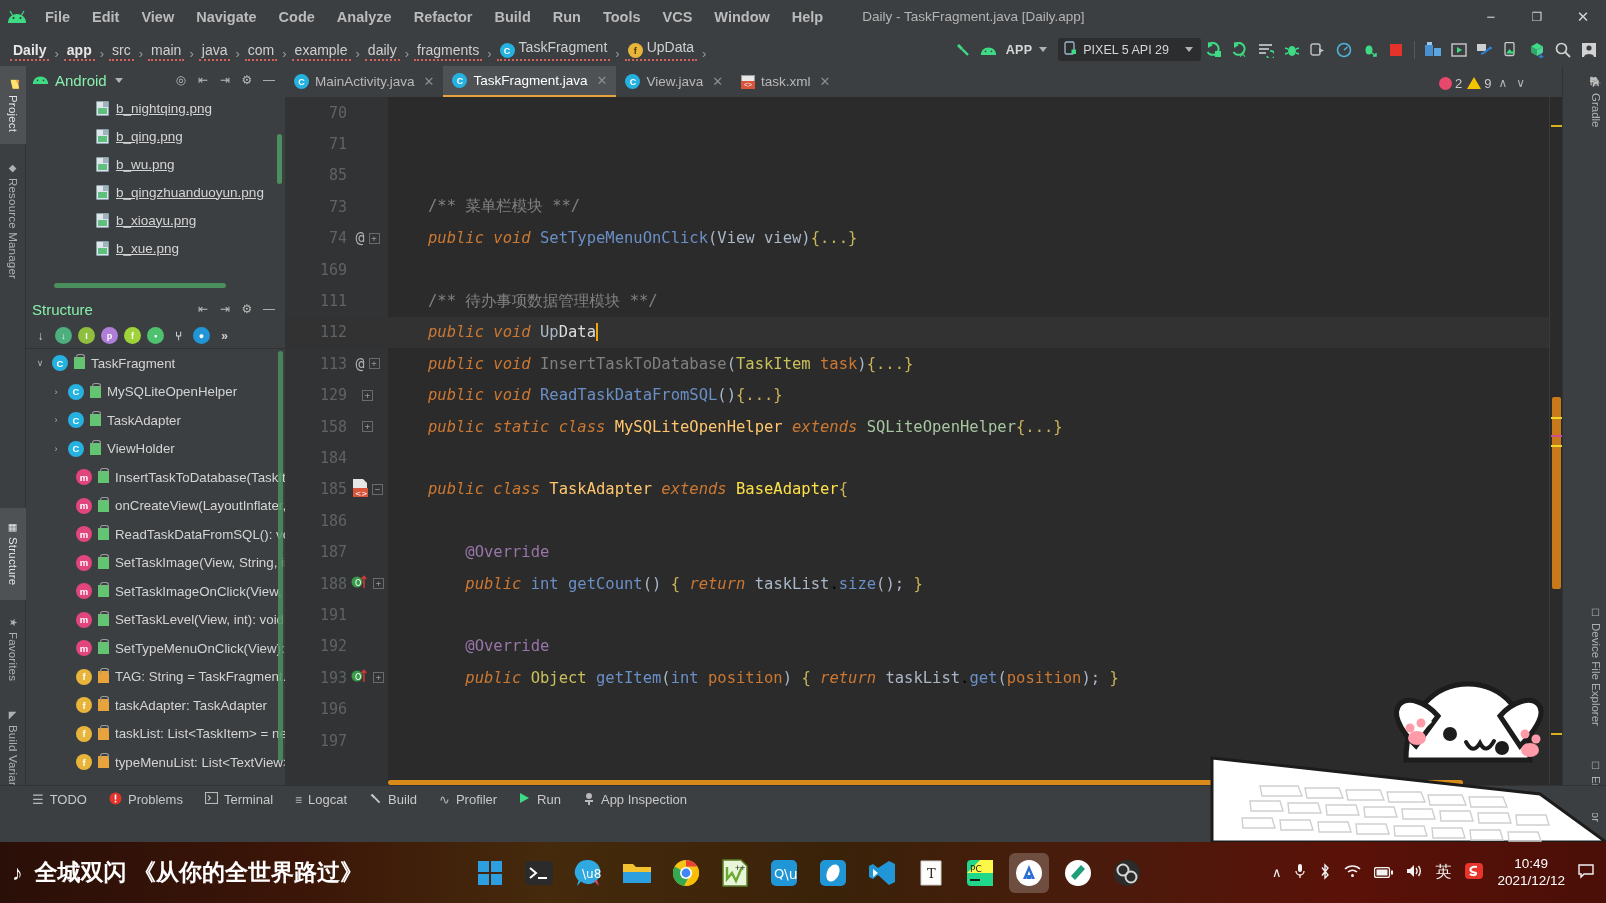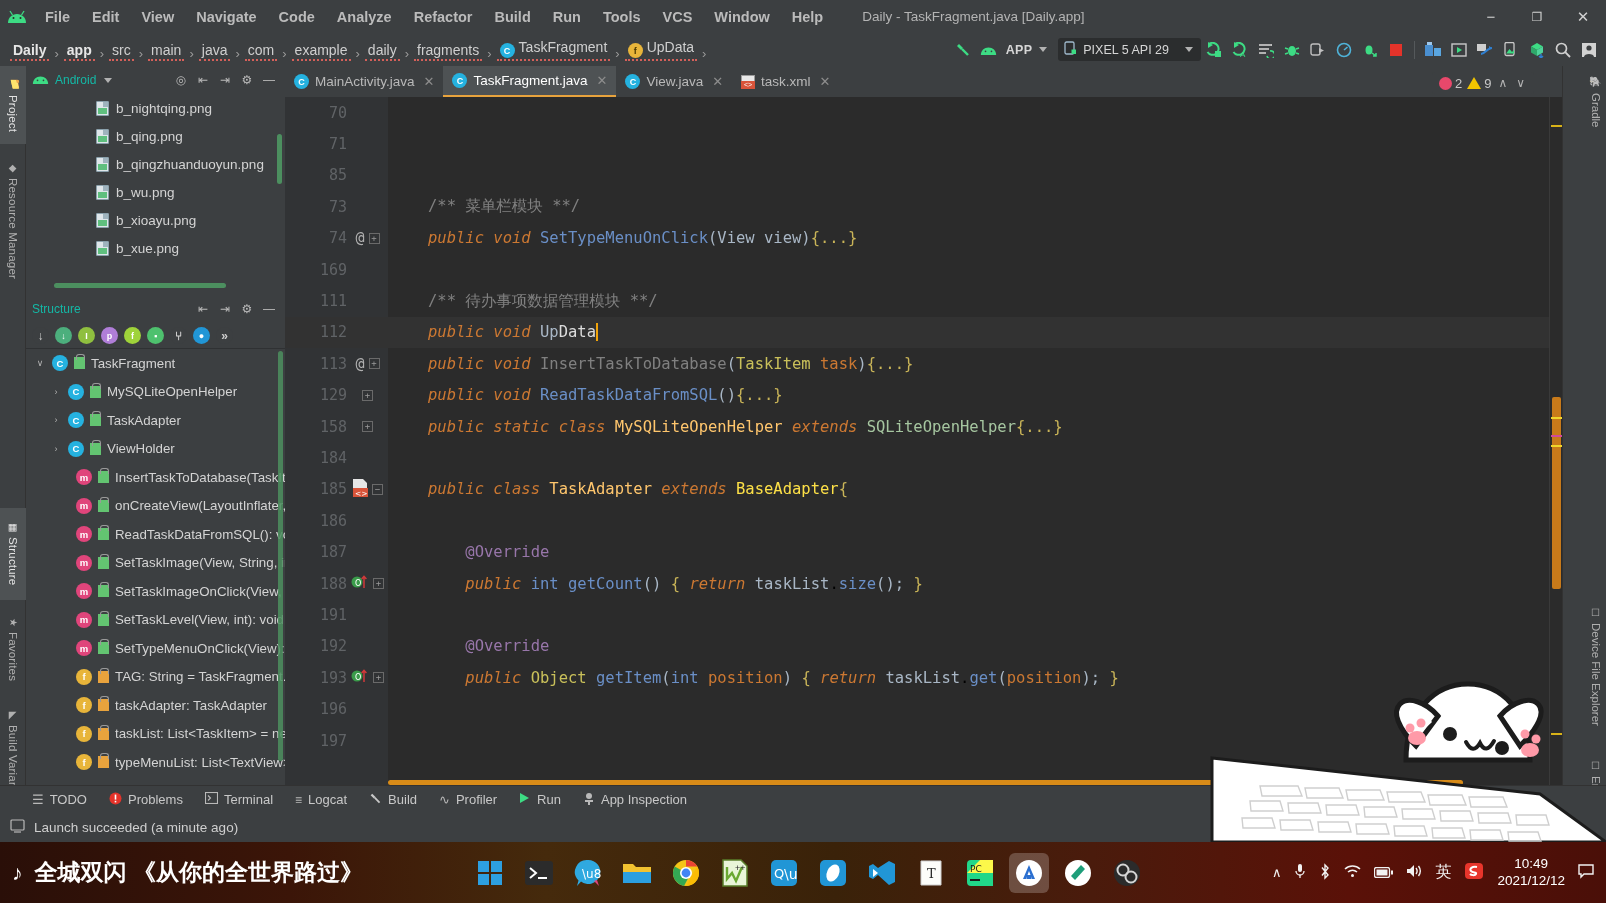--- a/index.html
+++ b/index.html
@@ -50,27 +50,27 @@
     writing-mode:vertical-rl; text-orientation:mixed; display:flex; align-items:center;
     justify-content:center; gap:4px; padding:6px 0; letter-spacing:.2px; }
   .vtab.sel { background:#4e5254; color:#e3e3e3; }
   .vtab .gi { transform:rotate(90deg); font-size:10px; }
 
   
   .projpanel { position:absolute; left:26px; top:66px; width:259px; height:225px;
     background:#3c3f41; }
   .ptitle { height:28px; display:flex; align-items:center; padding:0 6px; gap:6px;
     color:#cdcdcd; font-size:13px; }
-  .ptitle .ttxt { font-size:12px; color:#14b8a6; }
+  .ptitle .ttxt { font-size:15px; color:#86efac; }
   .ptools { margin-left:auto; display:flex; align-items:center; gap:2px; }
   .ptool { width:20px;height:20px; display:flex;align-items:center;justify-content:center;
     color:#b9b9b9; font-size:12px; border-radius:3px;}
   .ptree { position:relative; background:#3c3f41; height:192px; overflow:hidden; }
   .frow { height:28px; display:flex; align-items:center; gap:7px; padding-left:70px;
-    color:#d4d4d4; font-size:13.5px; white-space:nowrap;}
+    color:#d4d4d4; font-size:13.5px; white-space:nowrap;text-decoration:underline;}
   .imgicon { width:13px; height:15px; background:#dfe6ea; border:1px solid #8aa0ab;
     border-radius:1px; position:relative; flex:none;}
   .imgicon::after{ content:""; position:absolute; left:1px; bottom:1px; width:9px;height:6px;
     background:#5fbf7e; }
   .imgicon::before{ content:""; position:absolute; right:0px; top:0px; width:5px;height:5px;
     background:#9fb3bd; }
 
   
   .structpanel { position:absolute; left:26px; top:295px; width:259px; height:490px;
     background:#3c3f41; }
@@ -429,25 +429,25 @@
         <div class="frow">
           <span class="imgicon"></span>
           <span>b_nightqing.png</span>
         </div>
         <div class="frow">
           <span class="imgicon"></span>
           <span>b_qing.png</span>
         </div>
         <div class="frow">
           <span class="imgicon"></span>
-          <span>b_qingzhuanduoyun.png</span>
+          <span>b_wu.png</span>
         </div>
         <div class="frow">
           <span class="imgicon"></span>
-          <span>b_wu.png</span>
+          <span>b_qingzhuanduoyun.png</span>
         </div>
         <div class="frow">
           <span class="imgicon"></span>
           <span>b_xioayu.png</span>
         </div>
         <div class="frow">
           <span class="imgicon"></span>
           <span>b_xue.png</span>
         </div>
       </div>
@@ -728,29 +728,20 @@
         <svg width="12" height="13" viewBox="0 0 12 13">
             <circle cx="6" cy="4" r="3" fill="#b9b9b9"></circle>
             <rect x="2" y="8" width="8" height="2" fill="#b9b9b9"></rect>
             <rect x="5" y="10" width="2" height="3" fill="#b9b9b9"></rect>
           </svg>
       </span>
       <span>App Inspection</span>
     </div>
   </div>
 
-  <div class="statusbar">
-    <span>
-      <svg width="15" height="14" viewBox="0 0 15 14">
-          <rect x="1" y="1" width="13" height="10" rx="1" fill="none" stroke="#b9b9b9" stroke-width="1.2"></rect>
-          <line x1="4" y1="13" x2="11" y2="13" stroke="#b9b9b9" stroke-width="1.2"></line>
-        </svg>
-    </span>
-    <span class="st">Launch succeeded (a minute ago)</span>
-  </div>
 
   <div class="bongo">
     <svg width="396" height="204" viewBox="0 0 396 204">
 
       <g transform="translate(0,0)">
         <path d="M196 122 C196 74 224 46 258 46 C292 46 320 74 320 122 Z" fill="#ffffff" stroke="#1c1c1c" stroke-width="5"></path>
 
         <path d="M206 108 C188 90 182 74 190 66 C198 58 216 64 228 78 Z" fill="#ffffff" stroke="#1c1c1c" stroke-width="5"></path>
         <path d="M205 100 C195 90 192 80 196 74 C202 68 214 74 222 84 Z" fill="#ffffff"></path>
 

